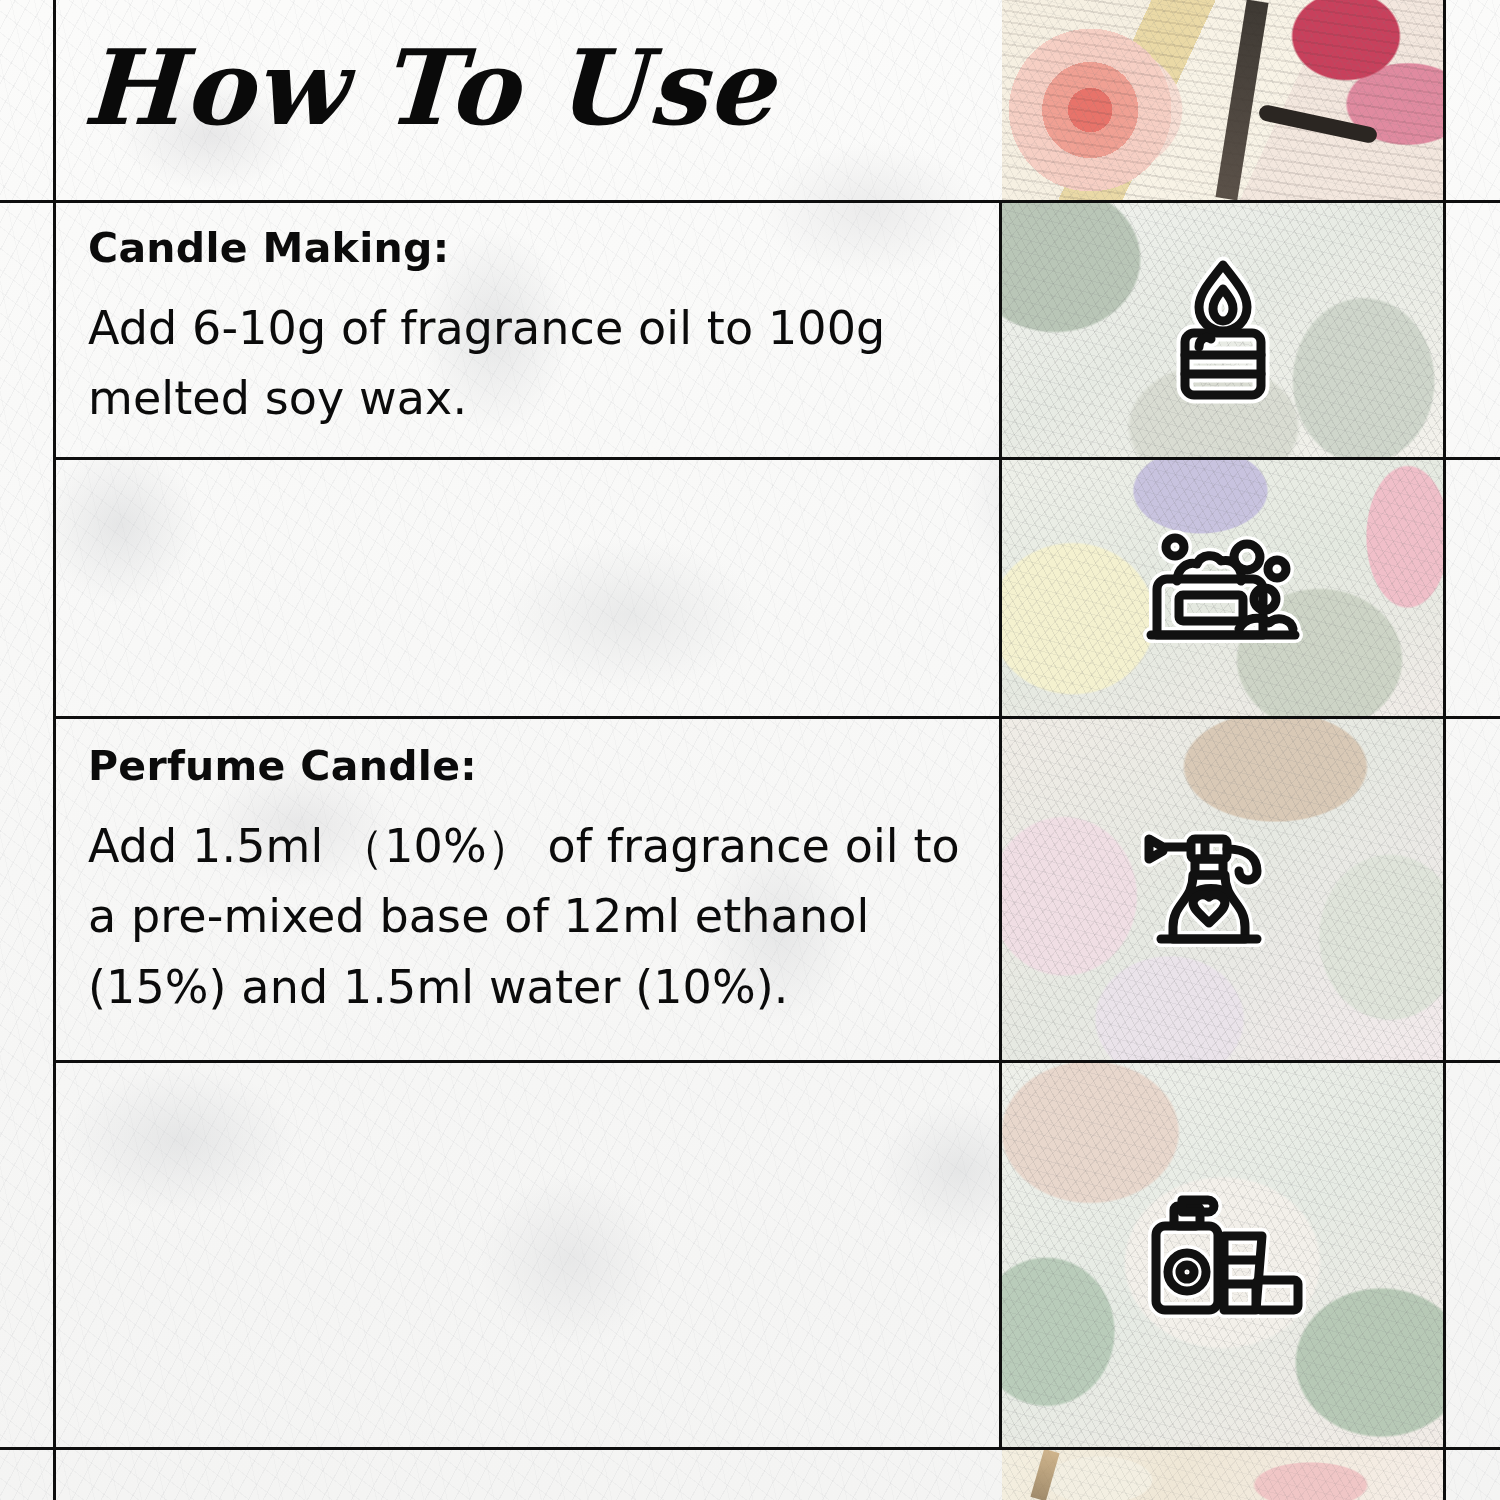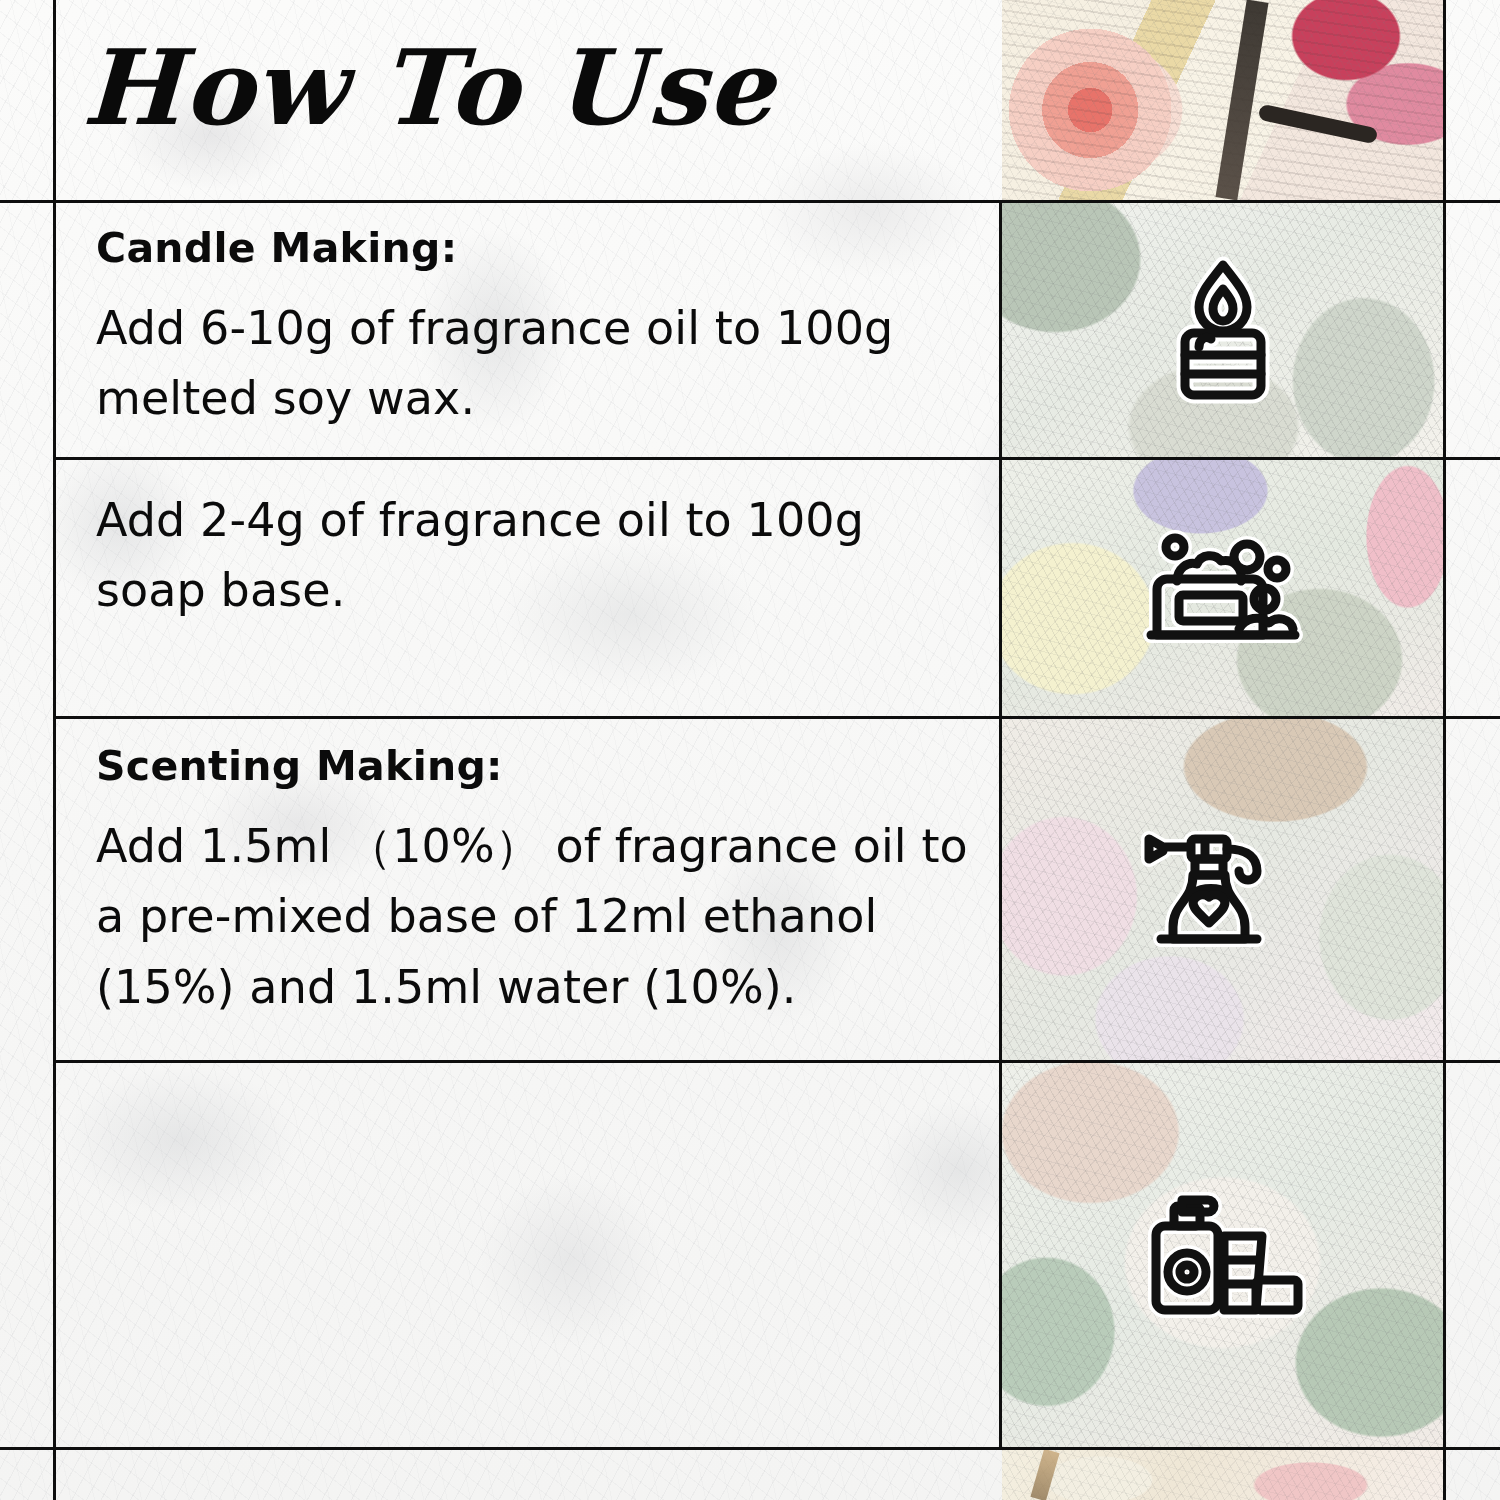--- a/index.html
+++ b/index.html
@@ -35,21 +35,21 @@
       linear-gradient(#fbfbfa,#f4f4f3);
   }
 
   
   .rule-h { position:absolute; height:3px; background:#0e0e0e; }
   .rule-v { position:absolute; width:3px; background:#0e0e0e; }
 
   
   .row-text {
     position:absolute;
-    left:96px;
+    left:88px;
     width:880px;
     color:#0b0b0b;
     font-family:"DejaVu Sans", sans-serif;
   }
   .sec-title {
     font-size:41px;
     font-weight:700;
     letter-spacing:.3px;
     line-height:1.1;
     margin-bottom:22px;
@@ -159,21 +159,20 @@
           <rect x="22" y="78" width="76" height="62" rx="9"></rect>
           <path d="M22 100 H98"></path>
             <path d="M22 119 H98"></path>
           <path d="M36 92 c0-8 7-12 12-8"></path>
         </g>
       </svg>
     </div>
   </div>
 
   <div class="row-text" style="top:485px;">
-    <div class="sec-body">Add 2-4g of fragrance oil to 100g soap base.</div>
   </div>
 
   <div class="imgcell" style="left:1002px; top:460px; width:441px; height:256px;">
     <div class="art" style="background:
         radial-gradient(ellipse 130px 120px at 16% 62%, #f4f1cf 0 62%, rgba(0,0,0,0) 64%),
         radial-gradient(ellipse 110px 70px at 45% 12%, #c8c3df 0 60%, rgba(0,0,0,0) 62%),
         radial-gradient(ellipse 70px 120px at 92% 30%, #f0bfc9 0 58%, rgba(0,0,0,0) 60%),
         radial-gradient(ellipse 140px 120px at 72% 78%, #cdd4c6 0 58%, rgba(0,0,0,0) 60%),
         linear-gradient(160deg,#eef0e9 0%,#e4e9e0 50%,#f1ece8 100%);"></div>
     <div class="leafy" style="opacity:.8;"></div>
@@ -199,21 +198,21 @@
           <circle cx="32" cy="24" r="9"></circle>
           <circle cx="104" cy="34" r="13"></circle>
           <circle cx="134" cy="46" r="9"></circle>
           <circle cx="122" cy="76" r="11"></circle>
         </g>
       </svg>
     </div>
   </div>
 
   <div class="row-text" style="top:744px;">
-    <div class="sec-title">Scenting Making:</div>
+    <div class="sec-title">Perfume Candle:</div>
     <div class="sec-body">Add 1.5ml （10%） of fragrance oil to a pre-mixed base of 12ml ethanol (15%) and 1.5ml water (10%).</div>
   </div>
 
   <div class="imgcell" style="left:1002px; top:719px; width:441px; height:341px;">
     <div class="art" style="background:
         radial-gradient(ellipse 150px 90px at 62% 14%, #d9c9b6 0 60%, rgba(0,0,0,0) 62%),
         radial-gradient(ellipse 120px 130px at 14% 52%, #f0dee4 0 60%, rgba(0,0,0,0) 62%),
         radial-gradient(ellipse 120px 140px at 88% 64%, #dfe4da 0 58%, rgba(0,0,0,0) 60%),
         radial-gradient(ellipse 130px 110px at 38% 88%, #eae3ea 0 56%, rgba(0,0,0,0) 58%),
         linear-gradient(140deg,#f0ece6 0%,#e6e9e2 48%,#f3eaec 100%);"></div>

